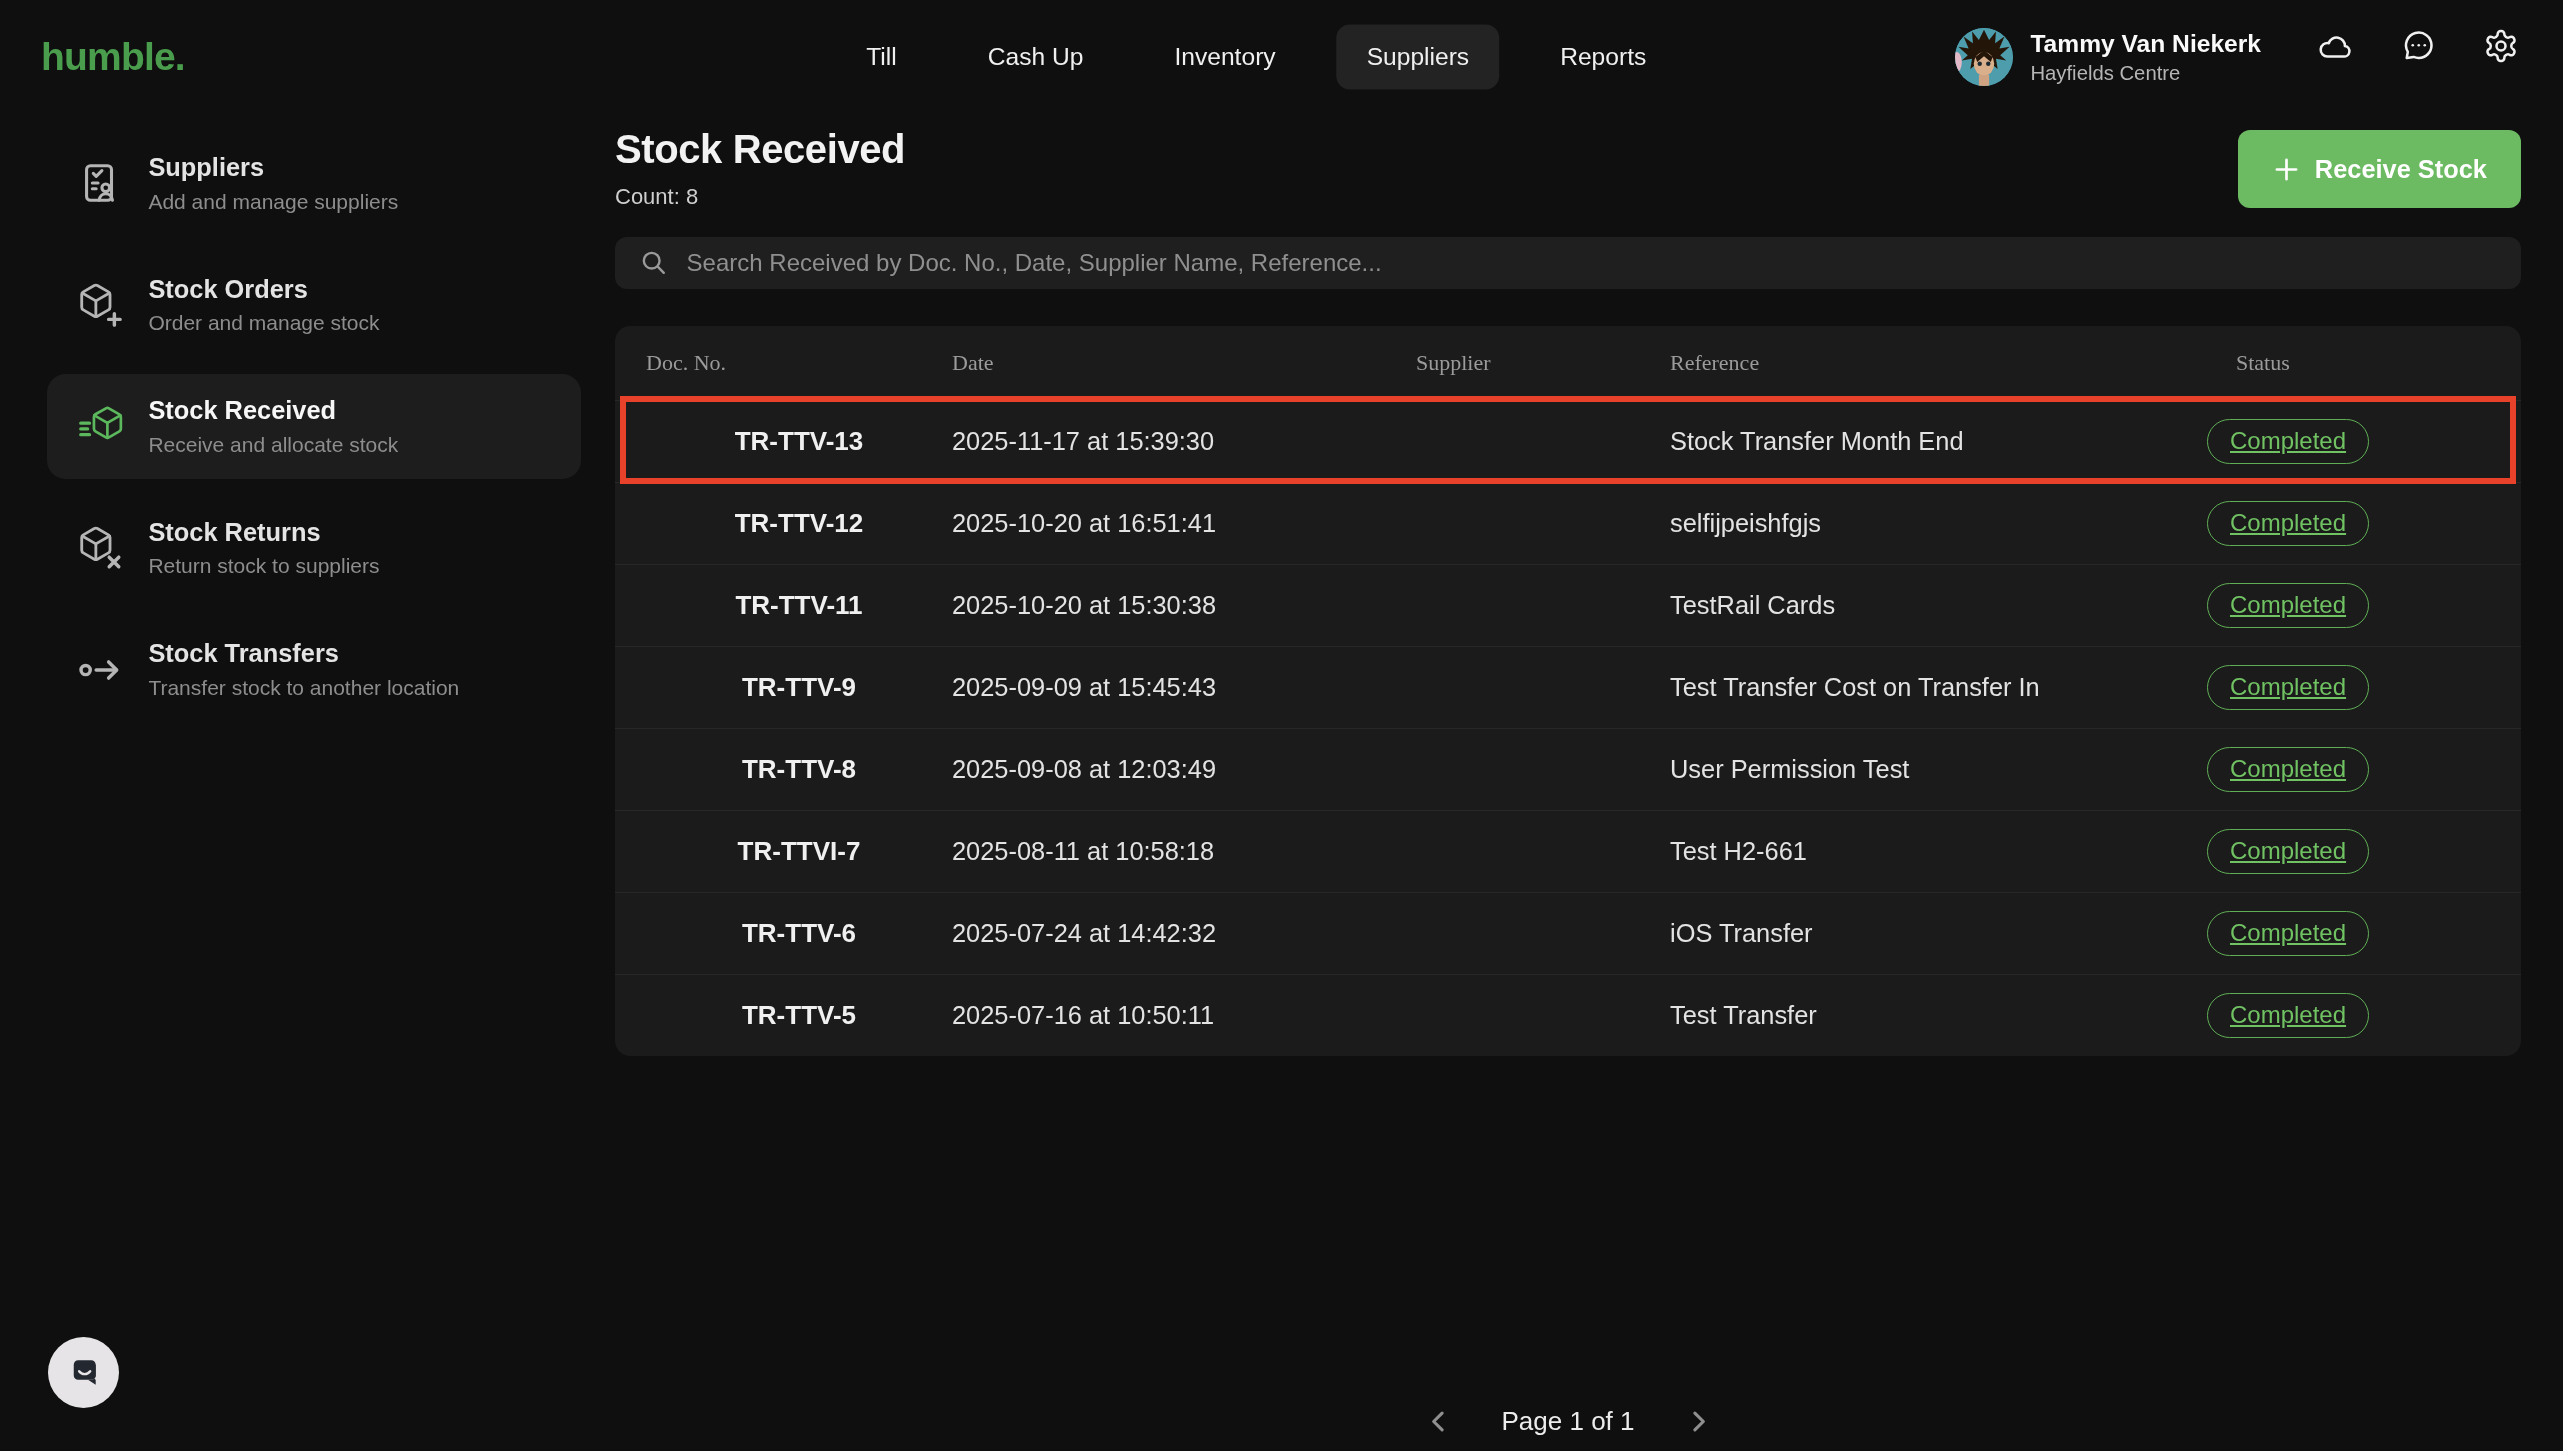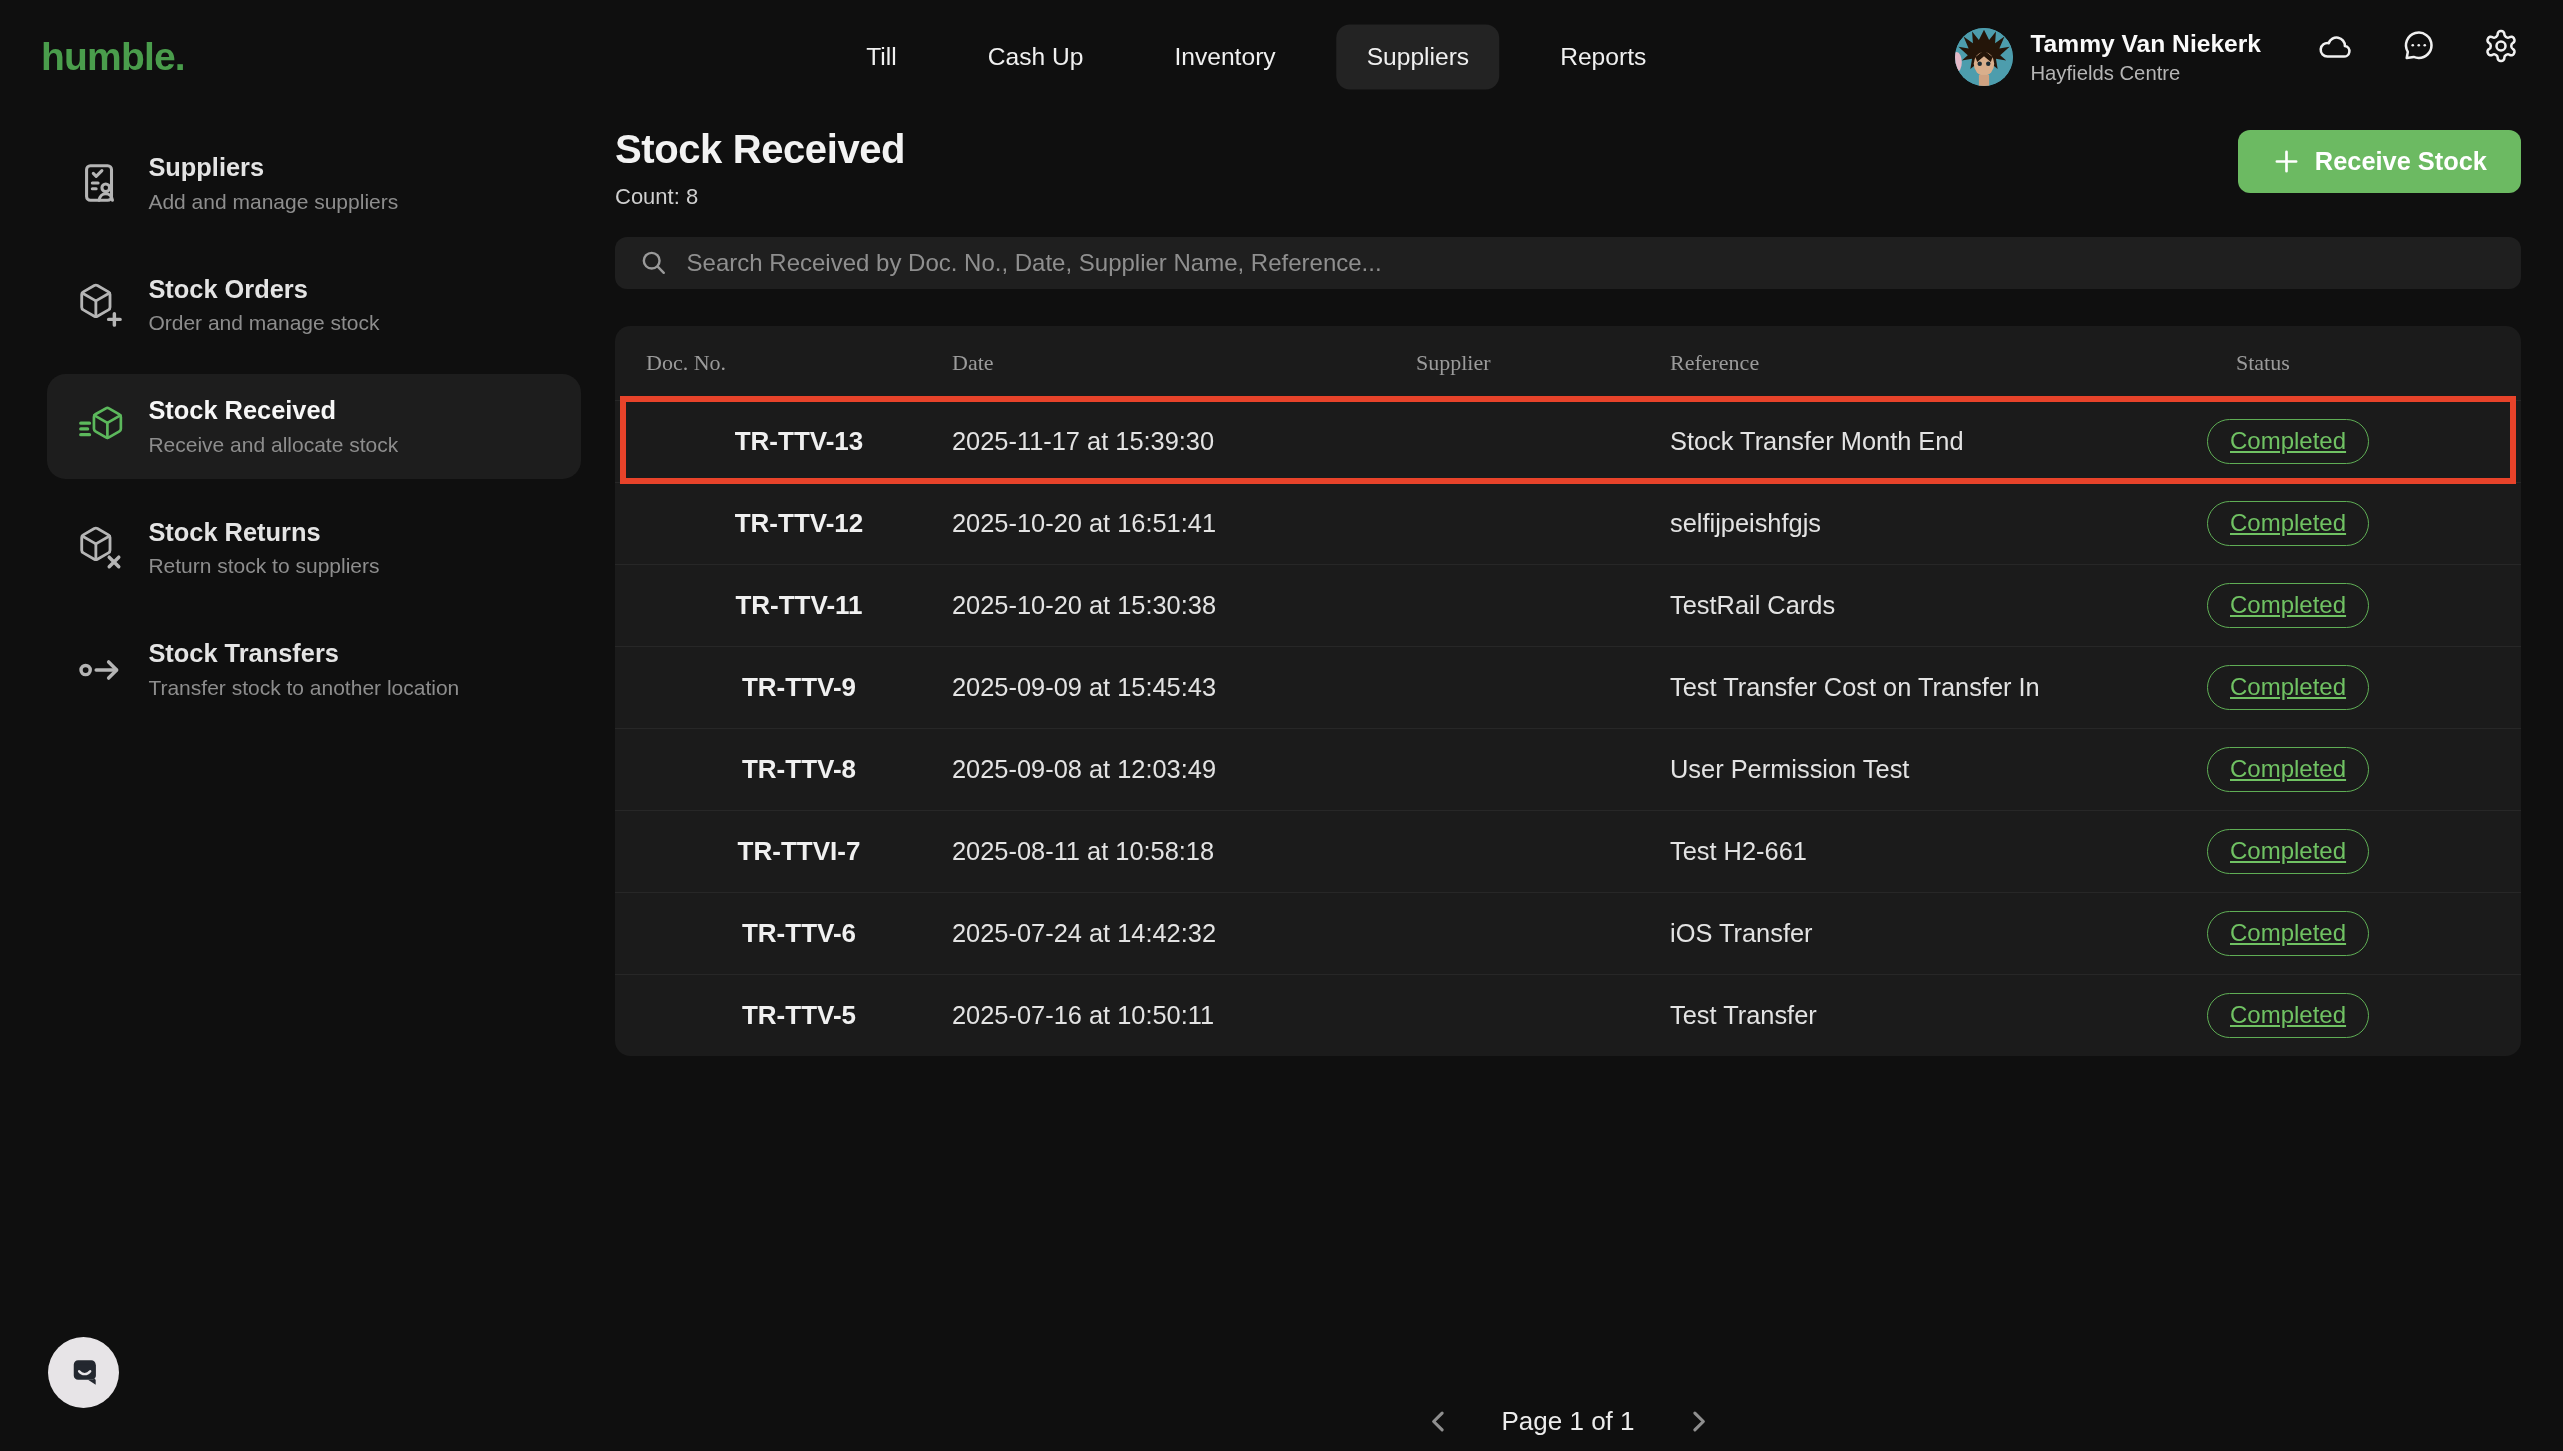--- a/index.html
+++ b/index.html
@@ -58,21 +58,21 @@
 
   
   .main { flex:1; padding:12.7px 42px 0 0; display:flex; flex-direction:column; }
   .title-row { display:flex; align-items:flex-start; justify-content:space-between; }
   .page-title { font-size:40px; font-weight:bold; color:#f2f2f2; letter-spacing:-0.4px; }
   .count { font-size:22px; color:#cfcfcf; margin-top:12px; }
   .receive-btn {
     display:flex; align-items:center; gap:13.6px;
     background:#6cba62; color:#ffffff; border:none; border-radius:12px;
     font-family:inherit; font-size:25.4px; font-weight:bold;
-    padding:0 34px; height:63px; cursor:pointer; margin-top:3.4px;
+    padding:0 34px; height:78px; cursor:pointer; margin-top:3.4px;
   }
   .receive-btn svg { width:29px; height:29px; }
 
   .search-wrap {
     margin-top:27px; height:52px; background:#1f1f1f; border-radius:12px;
     display:flex; align-items:center; padding:16px 24px;
   }
   .search-icon { width:29px; height:29px; color:#9a9a9a; flex:0 0 auto; }
   .search-icon svg { width:100%; height:100%; }
   .search-input {

